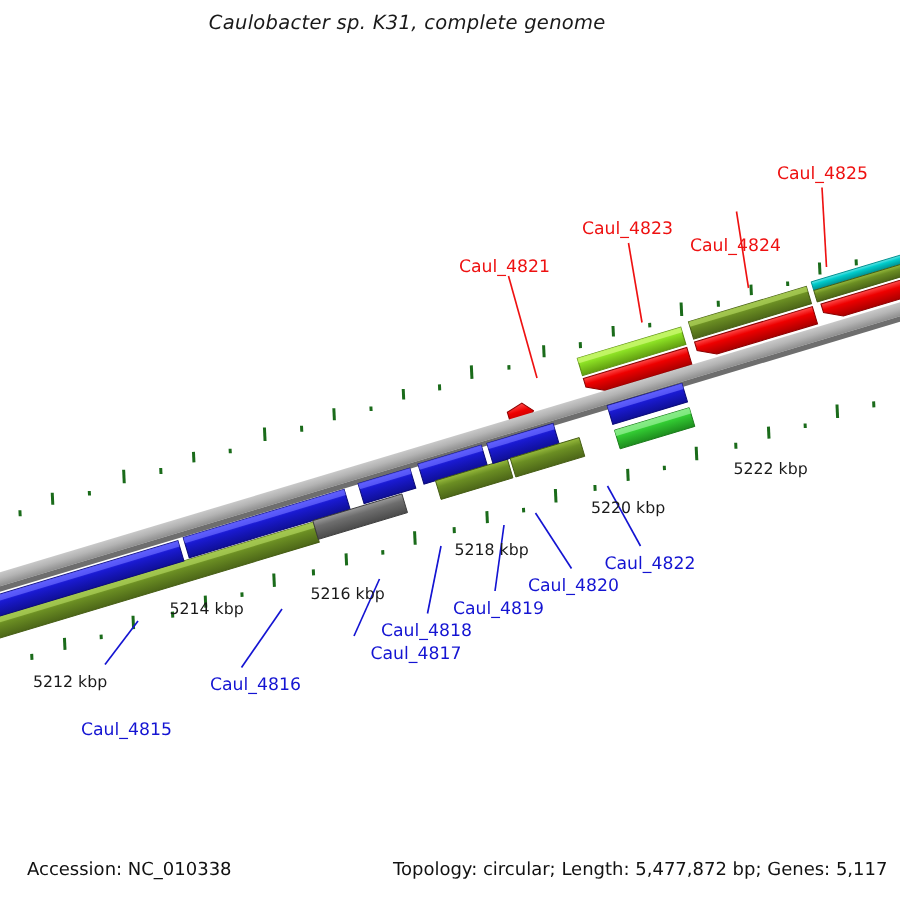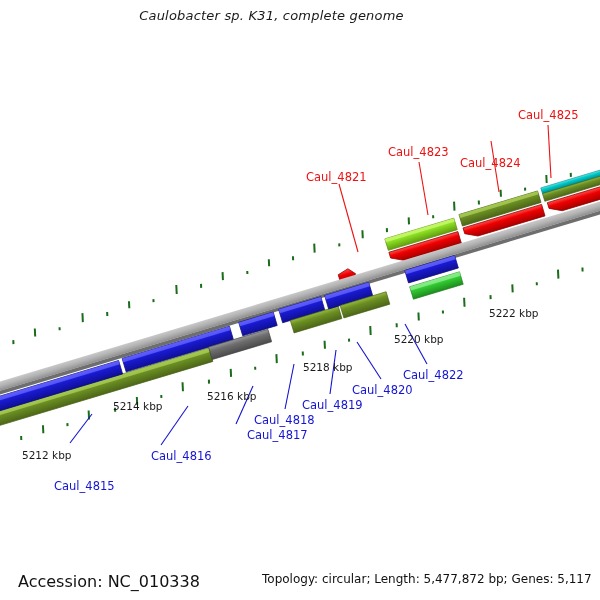--- a/index.html
+++ b/index.html
@@ -23,21 +23,21 @@
     text-align: center;
     font-style: italic;
     font-size: 13px;
     color: #1a1a1a;
     letter-spacing: 0.2px;
   }
   #footer-left {
     position: absolute;
     left: 18px;
     top: 572px;
-    font-size: 16px;
+    font-size: 12px;
     color: #111111;
   }
   #footer-right {
     position: absolute;
     left: 262px;
     top: 572px;
     font-size: 12px;
     color: #111111;
   }
   #canvas {
@@ -269,21 +269,21 @@
   </svg>
 
   <div class="tick-label" style="left:22px; top:449px;">5212 kbp</div>
   <div class="tick-label" style="left:113px; top:400px;">5214 kbp</div>
   <div class="tick-label" style="left:207px; top:390px;">5216 kbp</div>
   <div class="tick-label" style="left:303px; top:361px;">5218 kbp</div>
   <div class="tick-label" style="left:394px; top:333px;">5220 kbp</div>
   <div class="tick-label" style="left:489px; top:307px;text-align:right;">5222 kbp</div>
 
   <div class="gene-label fwd" style="left:54px;  top:479px;">Caul_4815</div>
-  <div class="gene-label fwd" style="left:151px; top:449px;text-align:right;">Caul_4816</div>
+  <div class="gene-label fwd" style="left:140px; top:449px;text-align:right;">Caul_4816</div>
   <div class="gene-label fwd" style="left:207px; top:428px;margin-left:40px;">Caul_4817</div>
   <div class="gene-label fwd" style="left:254px; top:413px;">Caul_4818</div>
   <div class="gene-label fwd" style="left:302px; top:398px;">Caul_4819</div>
   <div class="gene-label fwd" style="left:352px; top:383px;">Caul_4820</div>
   <div class="gene-label rev" style="left:306px; top:170px;text-align:right;">Caul_4821</div>
   <div class="gene-label fwd" style="left:403px; top:368px;">Caul_4822</div>
   <div class="gene-label rev" style="left:388px; top:145px;">Caul_4823</div>
   <div class="gene-label rev" style="left:460px; top:124px;margin-top:32px;">Caul_4824</div>
   <div class="gene-label rev" style="left:518px; top:108px;">Caul_4825</div>
 

